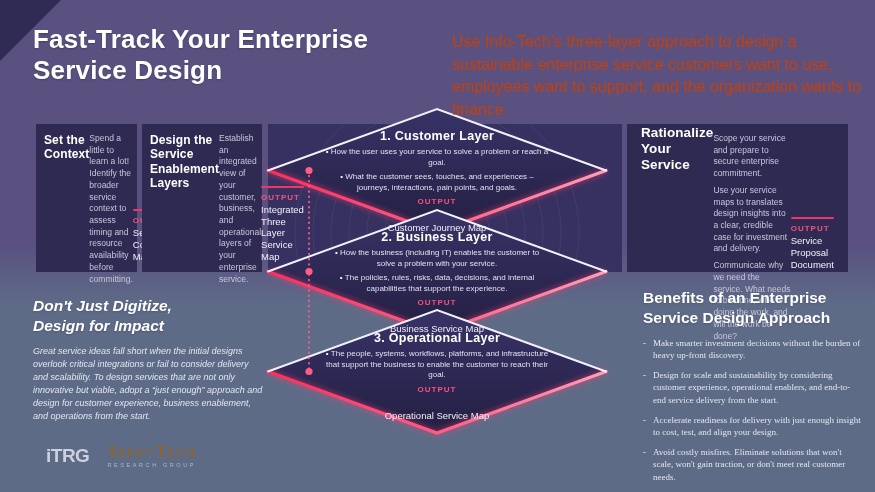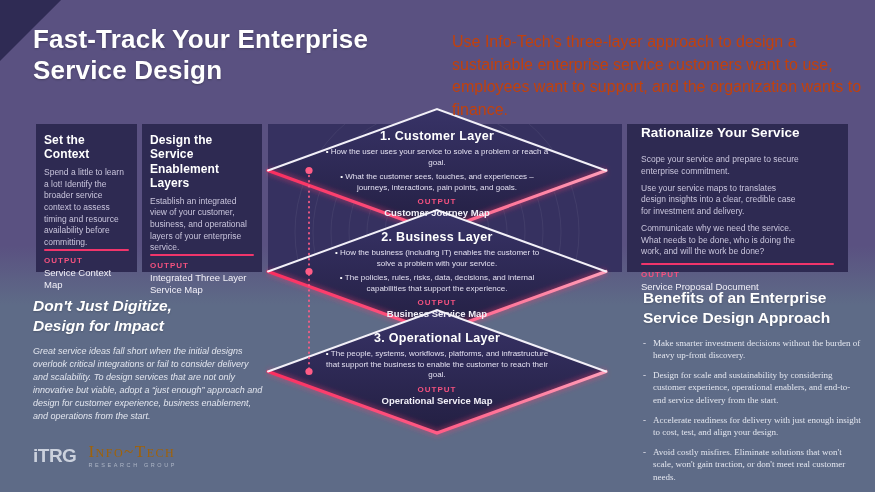--- a/index.html
+++ b/index.html
@@ -25,21 +25,21 @@
   }
   
   .band {
     position:absolute; left:268px; top:124px; width:354px; height:148px;
     background:#363160; z-index:2;
   }
   svg.diagram { position:absolute; inset:0; z-index:3; }
   
   .panel {
     position:absolute; top:124px; height:148px; background:#2E2A52;
-    z-index:4; display:flex; flex-direction:column; padding:9px 8px;
+    z-index:4; display:flex; padding:9px 8px;
   }
   .panel-title { font-size:12px; font-weight:bold; line-height:1.2; margin-bottom:5px; letter-spacing:.1px; }
   .panel-body  { font-size:8.5px; line-height:1.38; color:#C9C5DC; }
   .panel-body p { margin-bottom:5px; }
   .output-group { margin-top:auto; }
   .divider { height:2px; background:#F0356B; border-radius:2px; margin-bottom:5px; }
   .output-label { font-size:8px; font-weight:bold; letter-spacing:1px; color:#F4517F; margin-bottom:2px; }
   .output-name  { font-size:9.5px; color:#F2F0F8; line-height:1.25; }
   #panel-context { left:36px;  width:101px; }
   #panel-design  { left:142px; width:120px; }
@@ -52,36 +52,36 @@
     width:300px; text-align:center; z-index:5;
   }
   .layer-title { font-size:12.5px; font-weight:bold; letter-spacing:.3px; margin-bottom:4px; }
   .layer-bullets { list-style:none; }
   .layer-bullets li {
     font-size:8px; line-height:1.32; color:#E2DFF0;
     max-width:224px; margin:0 auto 4px auto;
   }
   .layer-bullets li::before { content:"\2022\00a0"; color:#fff; }
   .layer-output-label { font-size:8px; font-weight:bold; letter-spacing:1px; color:#F4517F; margin-top:3px; }
-  .layer-output-name  { font-size:9.5px; color:#F2F0F8; margin-top:1px;font-weight:bold; }
+  .layer-output-name  { font-size:9.5px; color:#F2F0F8; margin-top:16px; }
   #layer-1 { top:129px; }
   #layer-2 { top:230px; }
   #layer-3 { top:331px; }
   
   .section-heading { font-size:15.5px; font-weight:bold; line-height:1.28; text-shadow:0 1px 2px rgba(0,0,0,.18); }
   #dont-just { position:absolute; left:33px; top:296px; width:250px; z-index:5;font-style:italic; }
   #dont-just .section-body { margin-top:9px; font-size:9px; line-height:1.45; color:#E3E6EF; width:232px; }
   #benefits { position:absolute; left:643px; top:288px; width:220px; z-index:5; }
   #benefits ul { list-style:none; margin-top:9px;font-family:Liberation Serif, serif; }
   #benefits li {
     font-size:9px; line-height:1.4; color:#E3E6EF; margin-bottom:7px; padding-left:10px; position:relative;
   }
   #benefits li::before { content:"-"; position:absolute; left:0; top:0; color:#F2F0F8; }
   
-  .logo { position:absolute; left:33px; top:443px; display:flex; align-items:center; gap:12px; z-index:5; }
+  .logo { position:absolute; left:46px; top:443px; display:flex; align-items:center; gap:18px; z-index:5;text-align:right; }
   .logo-mark { font-size:19px; font-weight:bold; letter-spacing:-.5px; color:#CBD1DD; }
   .logo-name {
     font-family:"Liberation Serif", serif; font-variant:small-caps;
     font-size:17px; letter-spacing:1.5px; color:#a16207; line-height:1;
   }
   .logo-tagline { font-size:5.5px; letter-spacing:2.6px; color:#AEB6C6; margin-top:2px; }
 </style>
 </head>
 <body>
 

